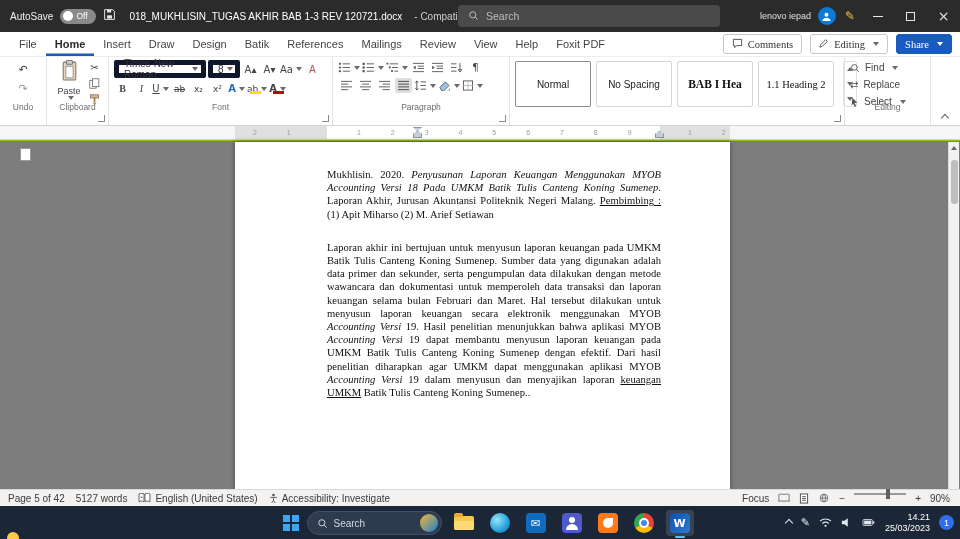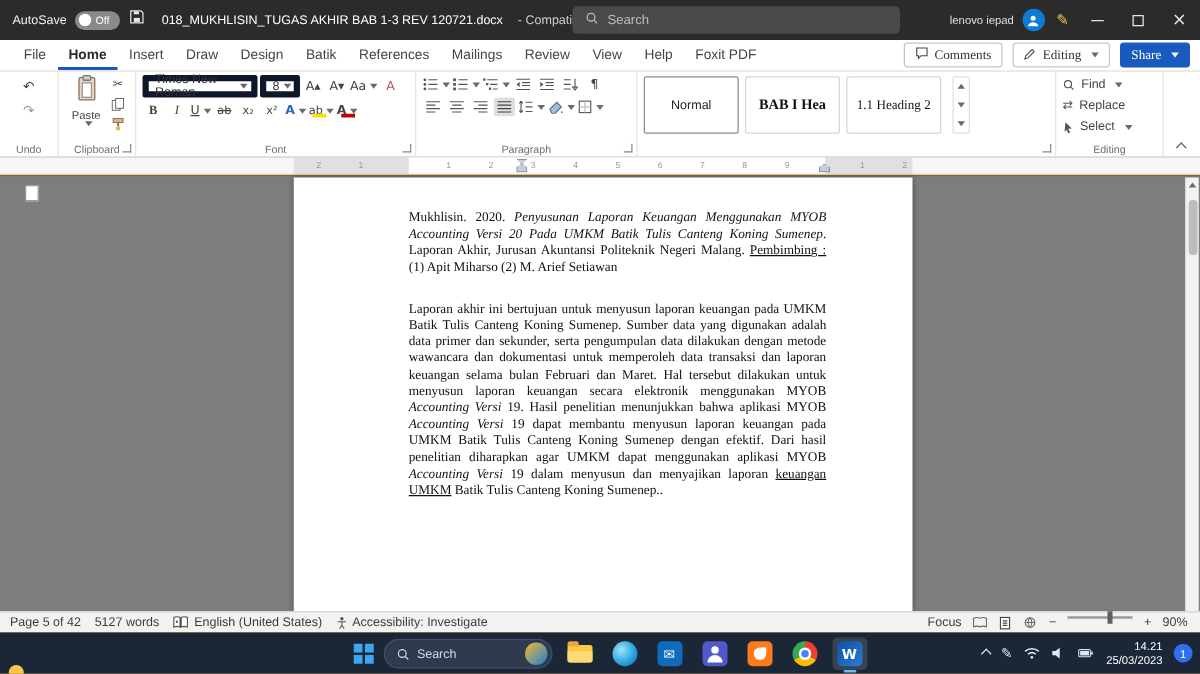--- a/index.html
+++ b/index.html
@@ -1,17 +1,17 @@
 <!DOCTYPE html>
 <html><head>
 <meta charset="utf-8">
 <style>
   * { margin:0; padding:0; box-sizing:border-box; }
   html,body { width:960px; height:539px; overflow:hidden; font-family:"Liberation Sans",sans-serif; }
-  .app { position:relative; width:960px; height:539px; background:#a16207; }
+  .app { position:relative; width:960px; height:539px; background:#84cc16; }
 
   
   .titlebar { position:absolute; top:0; left:0; right:0; height:32px; background:#2b2b2b; color:#e8e8e8; display:flex; align-items:center; }
   .tb-left { display:flex; align-items:center; gap:7px; padding-left:10px; }
   .autosave-lbl { font-size:10px; color:#f0f0f0; }
   .toggle { width:36px; height:15px; border-radius:8px; background:#8a8a8a; display:flex; align-items:center; padding:0 3px; gap:3px; cursor:pointer; }
   .toggle .knob { width:10px; height:10px; border-radius:50%; background:#fff; }
   .toggle .state { font-size:8.5px; color:#fff; }
   .doc-title { font-size:10px; color:#fff; margin-left:6px; white-space:nowrap; }
   .compat { font-size:10px; color:#cfcfcf; margin-left:5px; white-space:nowrap; }
@@ -36,21 +36,21 @@
   .tab { padding:0 9px; display:flex; align-items:center; font-size:11px; color:#444; cursor:pointer; white-space:nowrap; }
   .tab.active { color:#2b2b2b; font-weight:bold; box-shadow:inset 0 -2.5px 0 #185abd; }
   .tabs-right { margin-left:auto; display:flex; align-items:center; gap:8px; padding-right:8px; }
   .pill { display:flex; align-items:center; gap:5px; height:20px; padding:0 8px; border:1px solid #c8c6c4; border-radius:3px; font-size:10.5px; color:#333; background:#fff; cursor:pointer;font-family:Liberation Serif, serif; }
   .pill.share { background:#185abd; border-color:#185abd; color:#fff; }
   .pill.share .cv { border-top-color:#fff; }
 
   
   .ribbon { position:absolute; top:57px; left:0; right:0; height:69px; background:#fff; border-bottom:1px solid #d4d4d4; display:flex; }
   .rgroup { position:relative; border-right:1px solid #e4e4e4; padding:3px 5px 15px; display:flex; }
-  .glabel { position:absolute; bottom:1px; left:0; right:0; text-align:center; font-size:8.5px; color:#6e6e6e; }
+  .glabel { position:absolute; bottom:13px; left:0; right:0; text-align:center; font-size:8.5px; color:#6e6e6e; }
   .launcher { position:absolute; right:3px; bottom:3px; width:7px; height:7px; border-right:1px solid #8a8a8a; border-bottom:1px solid #8a8a8a; cursor:pointer; }
   .col { display:flex; flex-direction:column; }
   .frow { display:flex; align-items:center; gap:2px; margin-bottom:3px; }
   .ibtn { display:inline-flex; align-items:center; justify-content:center; min-width:19px; height:19px; border-radius:2px; color:#444; font-size:11px; cursor:pointer; font-family:"DejaVu Sans",sans-serif; }
   .ibtn.small { min-width:17px; height:15px; font-size:10px; }
   .ibtn.sel { background:#dfdfdf; }
   .combo { height:18px; border:5px solid #0f172a; border-radius:2px; background:#fff; display:flex; align-items:center; justify-content:space-between; font-size:10px; color:#333; padding:0 3px 0 5px; cursor:pointer; }
   .arr { font-family:"DejaVu Sans",sans-serif; }
 
   .undo-col { width:36px; align-items:center; }
@@ -438,20 +438,23 @@
       <span class="glabel">Paragraph</span>
       <span class="launcher"></span>
     </div>
 
     <div class="rgroup" style="width:335px">
       <div style="display:flex; gap:5px; align-items:flex-start; padding-top:1px">
         <span class="stylecard selected">
             <span class="st-normal">Normal</span>
           </span>
         <span class="stylecard">
+            <span class="st-normal">No Spacing</span>
+          </span>
+        <span class="stylecard">
             <span class="st-serifbold">BAB I Hea</span>
           </span>
         <span class="stylecard">
             <span class="st-serif">1.1 Heading 2</span>
           </span>
         <span class="gal-arrows" style="height:46px">
           <span>
               <i class="cvup"></i>
             </span>
           <span>
@@ -498,21 +501,21 @@
     <span class="rnum" style="left:357px">1 2 3 4 5 6 7 8 9</span>
     <span class="rnum" style="left:688px">1 2</span>
     <span class="ind-first"></span>
     <span class="ind-hang"></span>
     <span class="ind-right"></span>
   </div>
 
   <div class="docarea">
     <span class="float-box"></span>
     <div class="page">
-      <p class="doc-para"><span>Mukhlisin. 2020. </span><span class="it">Penyusunan Laporan Keuangan Menggunakan MYOB Accounting Versi 20 Pada UMKM Batik Tulis Canteng Koning Sumenep</span><span>. Laporan Akhir, Jurusan Akuntansi Politeknik Negeri Malang. </span><span class="u">Pembimbing :</span><span> (1) Apit Miharso  (2) M. Arief Setiawan</span></p>
+      <p class="doc-para"><span>Mukhlisin. 2020. </span><span class="it">Penyusunan Laporan Keuangan Menggunakan MYOB Accounting Versi 18 Pada UMKM Batik Tulis Canteng Koning Sumenep</span><span>. Laporan Akhir, Jurusan Akuntansi Politeknik Negeri Malang. </span><span class="u">Pembimbing :</span><span> (1) Apit Miharso  (2) M. Arief Setiawan</span></p>
       <p class="doc-para body"><span>Laporan akhir ini bertujuan untuk menyusun laporan keuangan pada UMKM Batik Tulis Canteng Koning Sumenep. Sumber data yang digunakan adalah data primer dan sekunder, serta pengumpulan data dilakukan dengan metode wawancara dan dokumentasi untuk memperoleh data transaksi dan laporan keuangan selama bulan Februari dan Maret. Hal tersebut dilakukan untuk menyusun laporan keuangan secara elektronik menggunakan MYOB </span><span class="it">Accounting Versi</span><span> 19. Hasil penelitian menunjukkan bahwa aplikasi MYOB </span><span class="it">Accounting Versi</span><span> 19 dapat membantu menyusun laporan keuangan pada UMKM Batik Tulis Canteng Koning Sumenep dengan efektif. Dari hasil penelitian diharapkan agar UMKM dapat menggunakan aplikasi MYOB </span><span class="it">Accounting Versi</span><span> 19 dalam menyusun dan menyajikan laporan </span><span class="u">keuangan UMKM</span><span> Batik Tulis Canteng Koning Sumenep..</span></p>
     </div>
     <div class="vscroll">
       <span class="vs-up">
           <i class="cvup"></i>
         </span>
       <span class="vs-thumb"></span>
     </div>
   </div>
 

